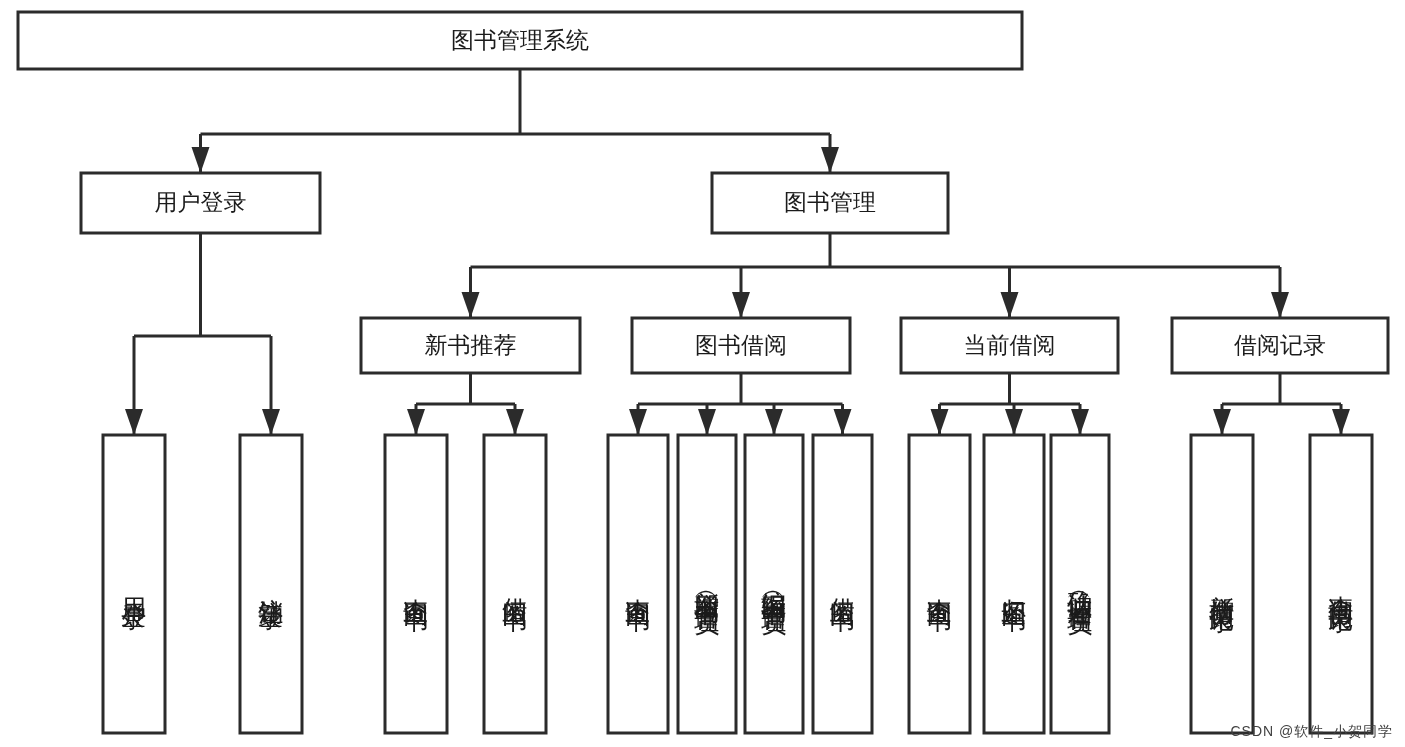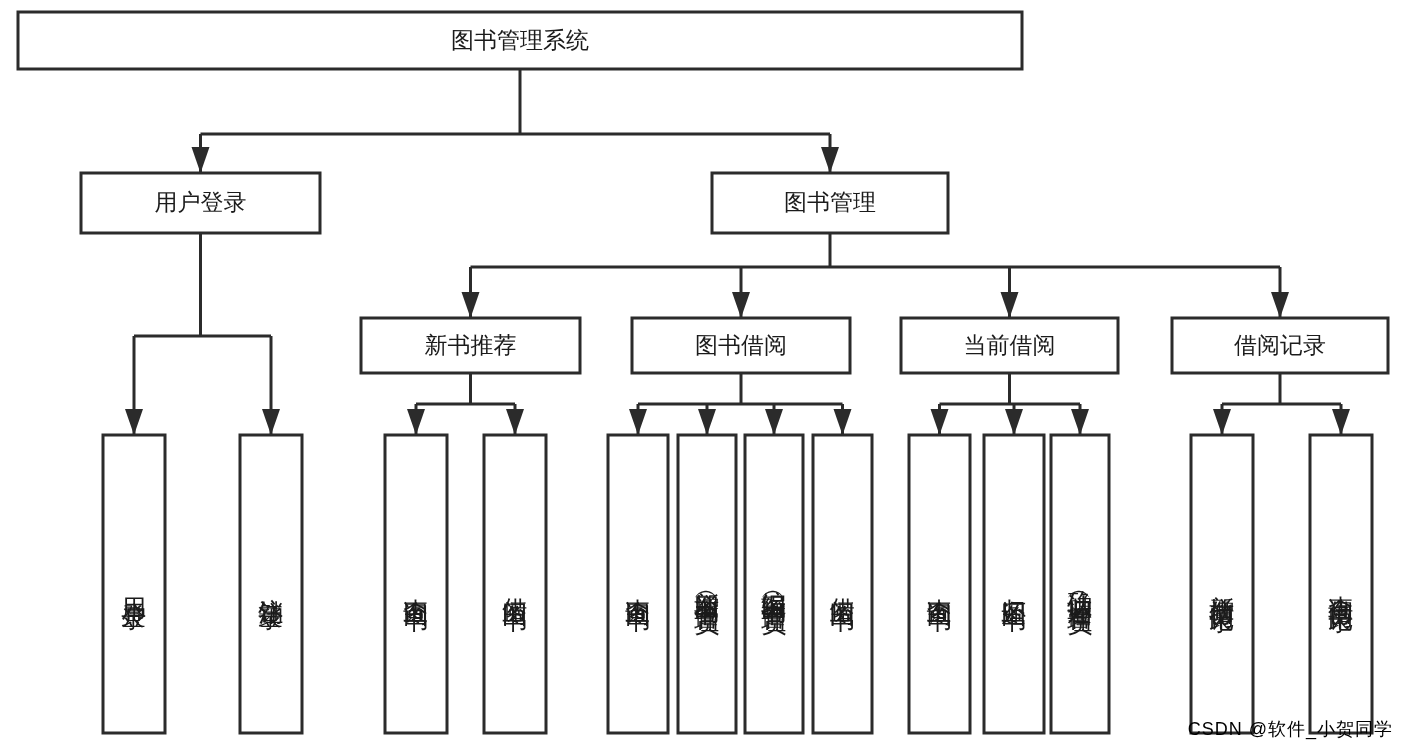--- a/index.html
+++ b/index.html
@@ -57,22 +57,22 @@
     justify-content: center;
     text-align: center;
     white-space: normal;
     user-select: none;
   }
   .watermark {
     position: absolute;
     right: 12px;
     bottom: 6px;
     font-family: "Liberation Sans", "DejaVu Sans", sans-serif;
-    font-size: 18px;
-    color: #000000;
+    font-size: 14px;
+    color: #404040;
     letter-spacing: 1px;
     white-space: nowrap;
   }
 </style>
 </head>
 <body>
 
 <div id="stage">
 
   <svg class="diagram" viewBox="0 0 1405 747">

